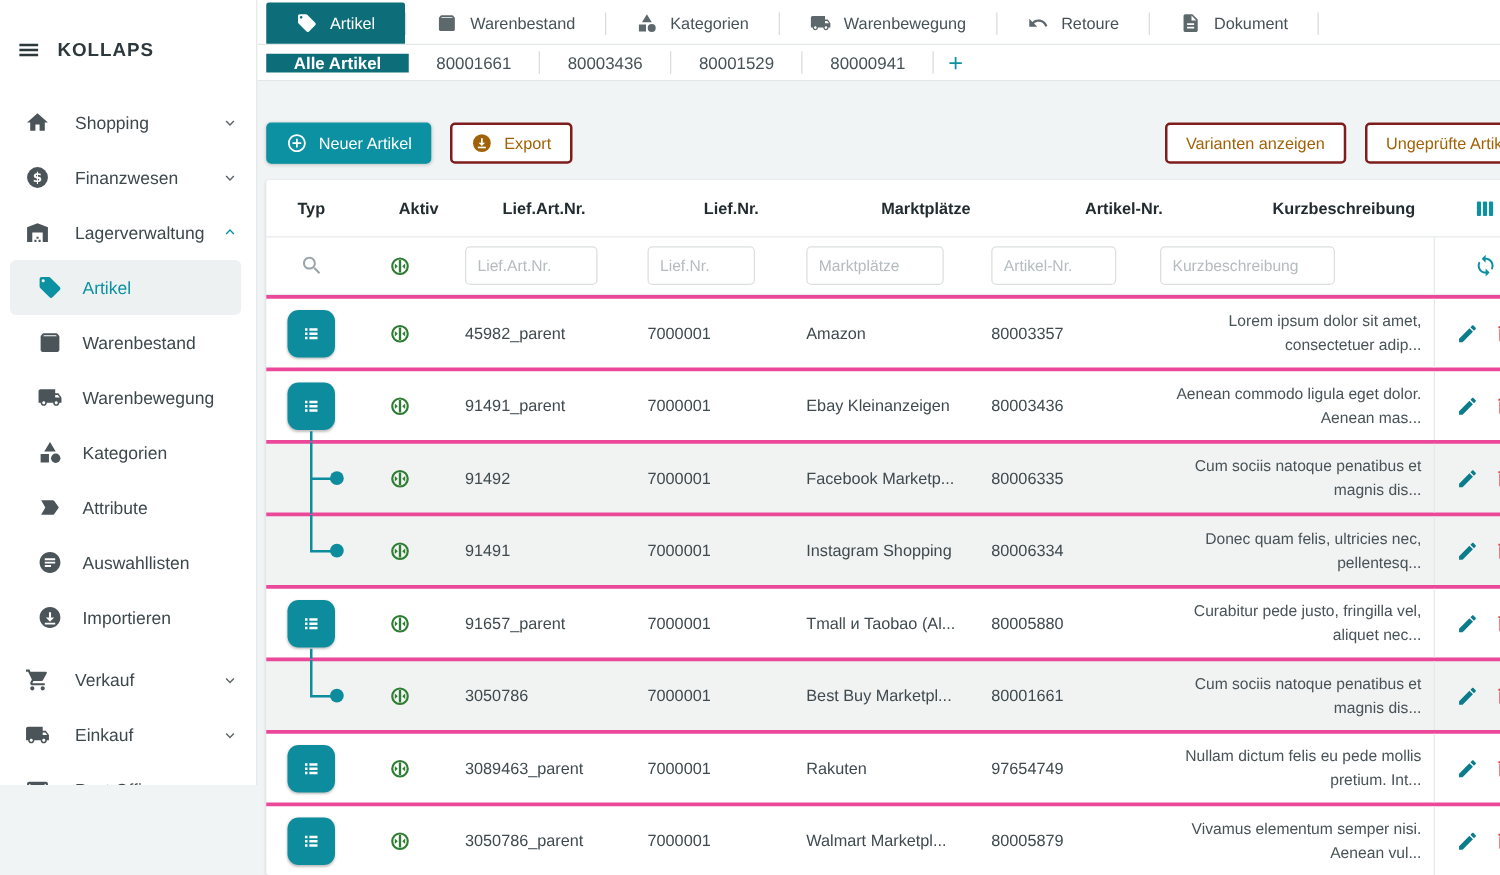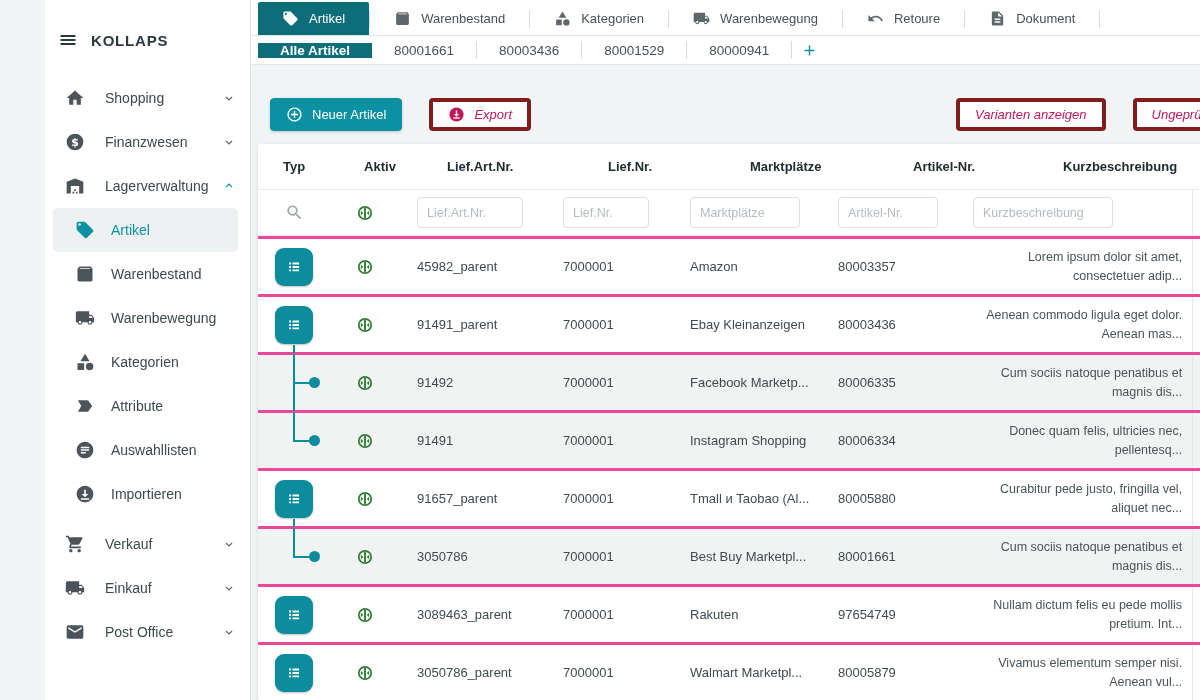--- a/index.html
+++ b/index.html
@@ -2,21 +2,21 @@
 <html><head>
 <meta charset="utf-8">
 <style>
   * { margin:0; padding:0; box-sizing:border-box; }
   html,body { width:1200px; height:700px; overflow:hidden;
     font-family:"Liberation Sans", sans-serif; background:#f1f4f5; }
   .app { display:flex; width:1200px; height:700px; }
 
   
   .sidebar { width:206px; background:#fff; border-right:1px solid #e0e3e4;
-    height:700px; overflow:hidden; flex:0 0 206px;margin-left:45px; }
+    height:628px; overflow:hidden; flex:0 0 206px; }
   .brand-row { display:flex; align-items:center; gap:13px; padding:30px 16px 26px 13px; }
   .brand { font-size:15px; font-weight:700; color:#2d383d; letter-spacing:.8px; }
   .nav-item { display:flex; align-items:center; height:44px; padding:0 14px 0 20px;
     cursor:pointer; color:#3d484d; font-size:14px; }
   .nav-item .ic { width:20px; height:20px; color:#4b5458; flex:0 0 20px; }
   .nav-item .lbl { margin-left:20px; flex:1; }
   .nav-item .chev { width:14px; height:14px; color:#5a6468; }
   .nav-sub { }
   .nav-sub .nav-item { padding-left:30px; height:44px; }
   .nav-sub .nav-item .lbl { margin-left:16px; }
@@ -47,25 +47,25 @@
     color:#465257; cursor:pointer; }
   .tab2.active { background:#0d6e7a; color:#fff; font-weight:700; }
   .tab2-add { border:none; background:transparent; color:#0b91a1; width:34px;
     cursor:pointer; display:flex; align-items:center; justify-content:center; }
   .tab2-add svg { width:17px; height:17px; }
 
   .content { padding:33px 15px 0 7px; }
   .toolbar { display:flex; align-items:center; gap:15px; margin-bottom:13px; }
   .btn { display:flex; align-items:center; gap:9px; height:33px; padding:0 15px;
     border-radius:4px; font-size:13px; font-weight:500; cursor:pointer;
-    font-family:"Liberation Sans", sans-serif;margin-left:12px; }
+    font-family:"Liberation Sans", sans-serif; }
   .btn .ic { width:17px; height:17px; }
   .btn-solid { background:#0b91a1; color:#fff; border:1px solid #0b91a1;
     box-shadow:0 1px 3px rgba(0,0,0,.2); }
-  .btn-outline { background:#fff; color:#be185d; border:4px solid #7f1d1d;font-style:italic; }
+  .btn-outline { background:#fff; color:#a16207; border:2px solid #7f1d1d; }
   .toolbar .spacer { flex:1; }
 
   
   .card { background:#fff; box-shadow:0 1px 3px rgba(0,0,0,.14); border-radius:2px; }
   .trow, .thead, .tfilter { display:flex; align-items:center; }
   .c { flex:0 0 auto; }
   .c-typ { width:72px; position:relative; align-self:stretch;
     display:flex; align-items:center; justify-content:center; }
   .c-aktiv { width:70px; display:flex; align-items:center; justify-content:center; }
   .c-lan { width:145px; padding-left:17px; }

